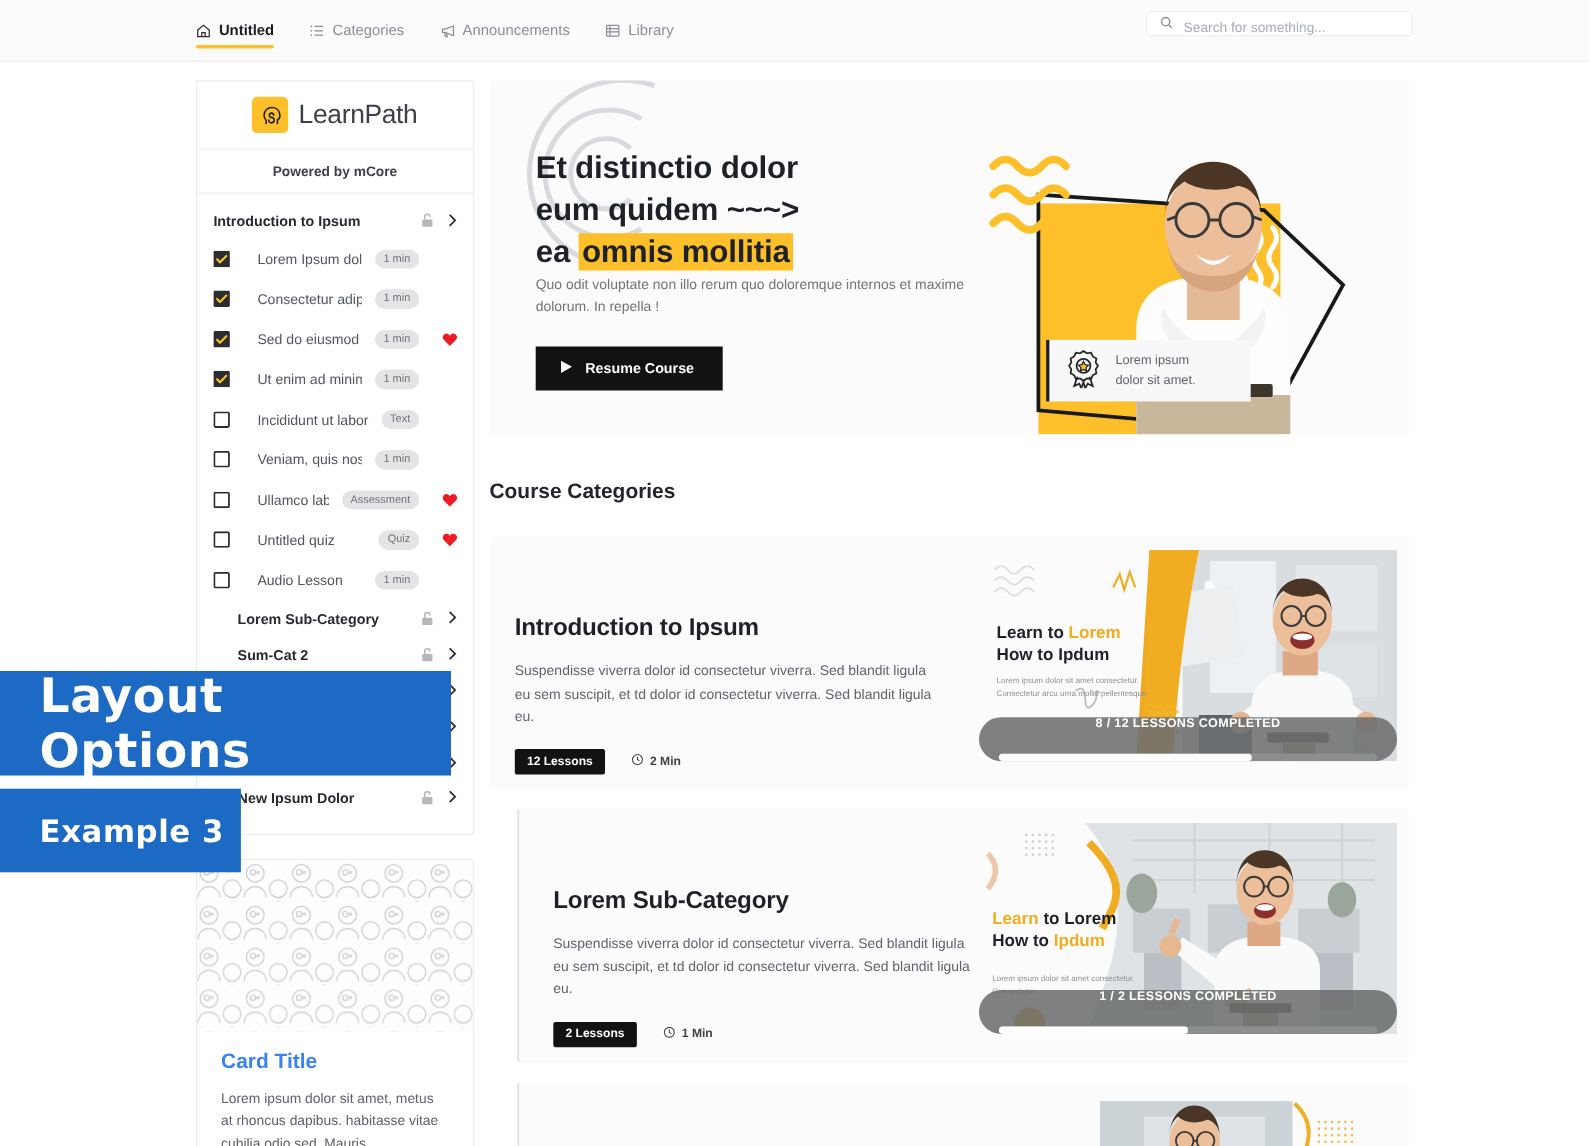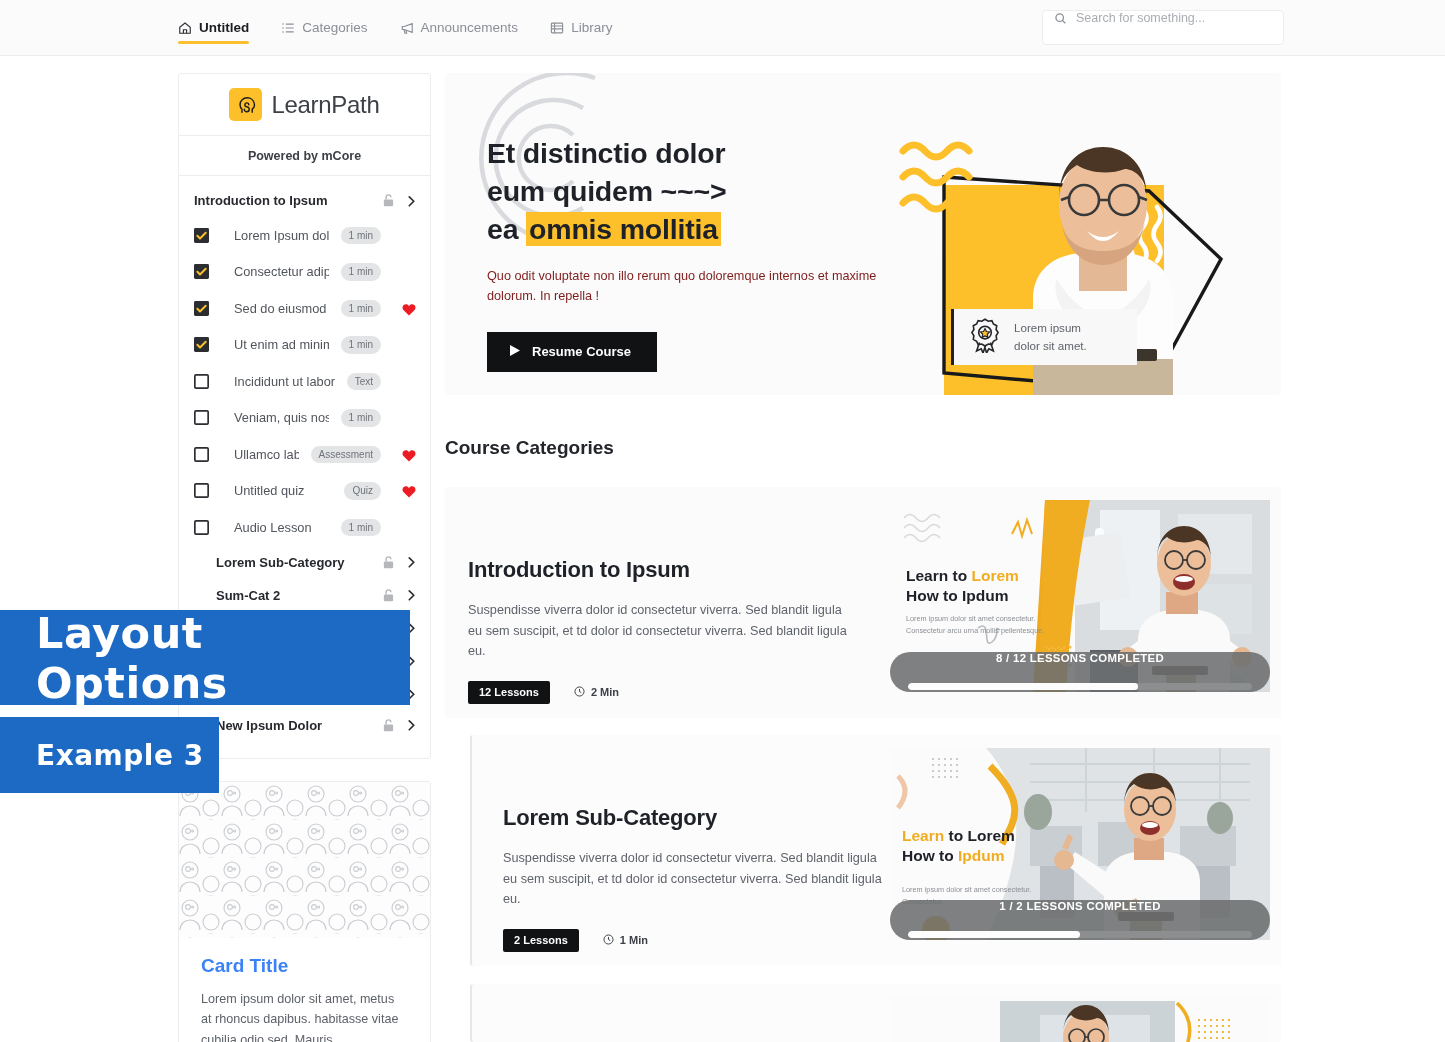--- a/index.html
+++ b/index.html
@@ -25,23 +25,23 @@
   .nav-item .nav-label { white-space:nowrap; }
   .nav-item.active .nav-label { color:#1b1d21; font-weight:bold; }
   .nav-item.active:after {
     content:""; position:absolute; left:0; right:0; bottom:12px; height:3px;
     background:#fdbf2d; border-radius:2px;
   }
   .nav-ico { width:14px; height:14px; display:block; flex:none; color:#8b8f96; }
   .nav-item.active .nav-ico { color:#2d2f33; }
 
   .searchbox {
-    position:absolute; left:1042px; top:10px; width:242px; height:35px;
+    position:absolute; left:1042px; top:10px; width:242px; height:23px;
     background:#fff; border:1px solid #eceded; border-radius:4px;
-    display:flex; align-items:flex-start; padding:0 11px; gap:9px;
+    display:flex; align-items:flex-end; padding:0 11px; gap:9px;
   }
   .searchbox .ph { font-size:12.5px; color:#a9adb3; }
 
   
   .sidebar {
     position:absolute; left:178px; top:73px; width:253px;
     background:#fff; border:1px solid #ededed; border-radius:3px;
   }
   .brand {
     height:62px; display:flex; align-items:center; justify-content:center; gap:9px;
@@ -92,21 +92,21 @@
     position:absolute; left:445px; top:73px; width:836px; height:322px;
     background:#fbfbfb; border-radius:3px; overflow:hidden;
   }
   .hero-spiral { position:absolute; left:10px; top:0px; color:#d9dade; }
   .hero-copy { position:absolute; left:42px; top:62px; width:470px; z-index:4; }
   .hero-h1 {
     font-size:28.5px; font-weight:bold; color:#1e2127; line-height:1.33; letter-spacing:-.2px;
   }
   .hl { background:#fdc02a; padding:1px 3px; }
   .hero-p {
-    margin-top:17px; font-size:12.7px; color:#7f1d1d; line-height:1.62; width:425px;
+    font-size:12.7px; color:#737373; line-height:1.62; width:425px;
   }
   .resume-btn {
     margin-top:25px; display:inline-flex; align-items:center; gap:11px;
     background:#111214; color:#fff; font-size:13px; font-weight:bold;
     padding:12px 26px 12px 22px; border:0; cursor:pointer;
   }
   .hero-art { position:absolute; right:0; top:0; width:400px; height:322px; }
   .badge-card {
     position:absolute; left:506px; top:236px; width:186px; height:56px;
     background:#f8f8f8; border-left:3px solid #212226;
@@ -133,21 +133,21 @@
   .ccard-meta { margin-top:19px; display:flex; align-items:center; gap:24px; }
   .lesson-chip {
     background:#111214; color:#fff; font-size:11px; font-weight:bold;
     padding:5px 11px 6px; border-radius:2px;
   }
   .dur { display:flex; align-items:center; gap:6px; font-size:11px; font-weight:bold; color:#3d4046; }
   .ccard-img { position:absolute; right:11px; top:13px; width:380px; height:192px; overflow:hidden; }
   .prog-wrap {
     position:absolute; left:0; right:0; bottom:0; height:40px;
     background:rgba(108,110,112,.88); color:#fff;
-    display:flex; flex-direction:column; align-items:center; justify-content:flex-start; gap:19px;border-radius:20px;
+    display:flex; flex-direction:column; align-items:center; justify-content:space-between; gap:19px;border-radius:20px;
   }
   .prog-label { font-size:11.4px; font-weight:bold; letter-spacing:.3px; }
   .prog-track { width:344px; height:7px; background:#8c8e90; border-radius:4px; overflow:hidden; }
   .prog-fill { height:7px; background:#fdfdfd; border-radius:4px; }
 
   
   .banner {
     position:absolute; background:#1d6ac4; color:#fff; z-index:50;
     display:flex; align-items:center; font-family:"DejaVu Sans", sans-serif;
   }

